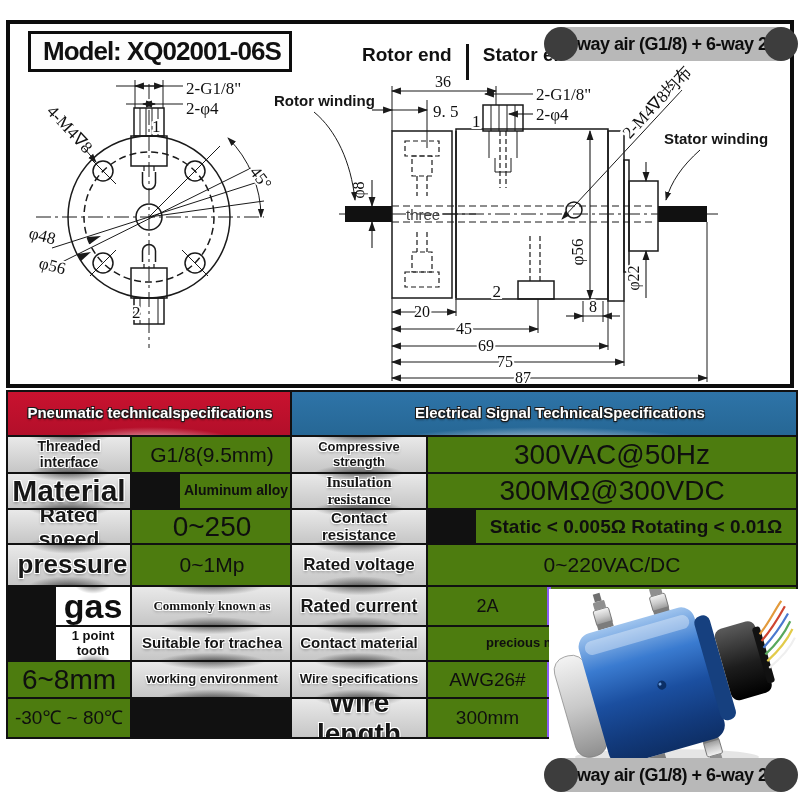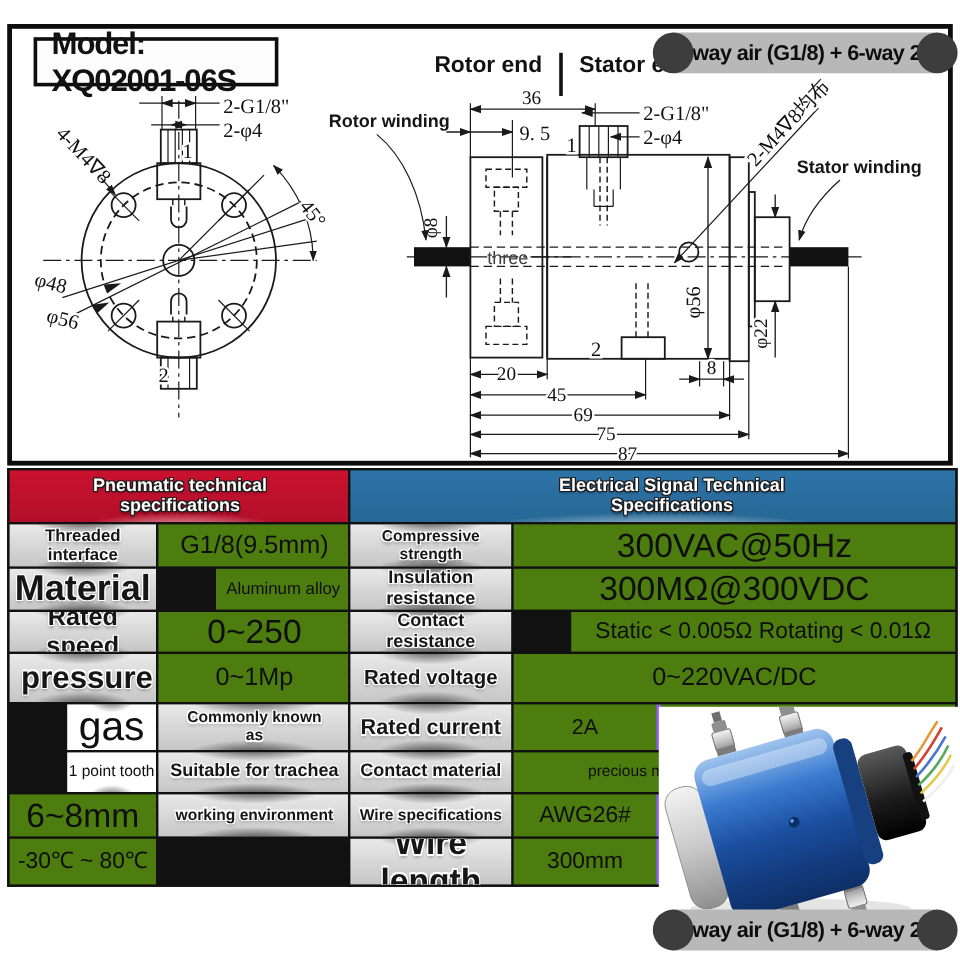--- a/index.html
+++ b/index.html
@@ -2,60 +2,60 @@
 <html><head>
 <meta charset="utf-8">
 <style>
   html,body{margin:0;padding:0;background:#fff;}
   .page{position:relative;width:800px;height:800px;background:#fff;overflow:hidden;
         font-family:"Liberation Sans",sans-serif;color:#111;}
   
   .draw-svg{position:absolute;left:6px;top:20px;}
   .draw-border{position:absolute;left:6px;top:20px;width:788px;height:368px;
         border:4px solid #0d0d0d;box-sizing:border-box;pointer-events:none;}
-  .model-box{position:absolute;left:28px;top:31px;width:204px;height:41px;
+  .model-box{position:absolute;left:28px;top:31px;width:264px;height:41px;
         border:3.5px solid #0d0d0d;background:#fdfdfd;box-sizing:border-box;
         display:flex;align-items:center;padding-left:12px;
         font-size:26px;font-weight:700;letter-spacing:-1px;z-index:3;}
   .end-labels{position:absolute;left:362px;top:44px;height:34px;display:flex;
         align-items:flex-start;gap:14px;font-size:19px;font-weight:700;z-index:3;}
   .end-div{width:3px;height:36px;background:#111;}
   .badge{position:absolute;width:250px;height:34px;background:#b8b8b8;border-radius:17px;
         display:flex;align-items:center;justify-content:center;z-index:6;
         font-size:18px;font-weight:700;letter-spacing:-0.5px;color:#0d0d0d;}
   .badge .dot{position:absolute;width:34px;height:34px;border-radius:50%;background:#3d3d3d;top:0;}
   .badge .dot.l{left:-2px;} .badge .dot.r{right:-2px;}
   .badge-top{left:546px;top:27px;}
   .badge-bottom{left:546px;top:758px;}
   
   .tbl{position:absolute;display:grid;background:#111;gap:2px;border:2px solid #111;
        grid-template-rows:43px 35px 34px 33px 40px 38px 33px 35px 38px;z-index:2;}
   .tblL{left:6px;top:390px;width:284px;grid-template-columns:122px 1fr;}
   .tblR{left:290px;top:390px;width:504px;grid-template-columns:134px 1fr;}
   .cell{display:flex;align-items:center;justify-content:center;text-align:center;
         line-height:1.12;overflow:hidden;}
-  .hdr{grid-column:1/3;flex-direction:column;color:#fff;font-weight:700;font-size:15px;
+  .hdr{grid-column:1/3;flex-direction:row;color:#fff;font-weight:700;font-size:15px;
         text-shadow:-1px -1px 0 #1c1c1c,1px -1px 0 #1c1c1c,-1px 1px 0 #1c1c1c,1px 1px 0 #1c1c1c,0 2px 2px rgba(0,0,0,.45);}
   .hdr.red{background:radial-gradient(55% 75% at 50% 128%,rgba(255,255,255,.95),rgba(255,255,255,0) 62%),
            linear-gradient(180deg,#c9122f,#b30f2a);}
   .hdr.blue{background:radial-gradient(55% 75% at 50% 128%,rgba(255,255,255,.95),rgba(255,255,255,0) 62%),
            linear-gradient(180deg,#2e74a8,#266795);padding-left:32px;}
   .lbl{font-weight:700;color:#161616;padding:0 4px;
        text-shadow:-1px -1px 0 #fff,1px -1px 0 #fff,-1px 1px 0 #fff,1px 1px 0 #fff,0 2px 3px rgba(0,0,0,.35);
        background:radial-gradient(58% 55% at 50% -12%,rgba(20,20,20,.82),rgba(20,20,20,0) 62%),
                   radial-gradient(58% 55% at 50% 112%,rgba(20,20,20,.82),rgba(20,20,20,0) 62%),
                   linear-gradient(180deg,#e9e9e9,#c6c6c6);}
   .val{background:#4d7c0f;color:#0f0f0f;}
   .val.art-t{background:radial-gradient(45% 55% at 50% -15%,rgba(25,25,25,.8),rgba(25,25,25,0) 60%),#fff;}
   .val.art-b{background:radial-gradient(45% 55% at 50% 115%,rgba(25,25,25,.8),rgba(25,25,25,0) 60%),#fff;}
   .val.short{justify-content:flex-start;padding:0;}
   .val.short>span{width:119px;align-self:stretch;display:flex;align-items:center;
         justify-content:center;border-right:4px solid #8b5cf6;}
-  .pad14{padding:0 15px;}
-  .b{font-weight:400;margin-left:48px;}
+  .pad14{padding:0 15px;font-family:Liberation Serif, serif;}
+  .b{font-weight:700;margin-left:48px;}
   .fs13{font-size:13px;} .fs14{font-size:14px;} .fs15{font-size:15px;} .fs17{font-size:17px;}
   .fs18{font-size:18px;} .fs19{font-size:19px;} .fs21{font-size:21px;} .fs22{font-size:28px;}
   .fs26{font-size:26px;padding-left:11px;} .fs27{font-size:34px;} .fs28{font-size:28px;} .fs30{font-size:30px;}
   
   .photo{position:absolute;left:549px;top:589px;width:251px;height:179px;background:#fff;z-index:4;}
   
   .ln{stroke:#1a1a1a;stroke-width:1.5;fill:none;}
   .thin{stroke:#1a1a1a;stroke-width:1;fill:none;}
   .dim-line{stroke:#1a1a1a;stroke-width:1.1;fill:none;}
   .dash{stroke-dasharray:7 4;}

